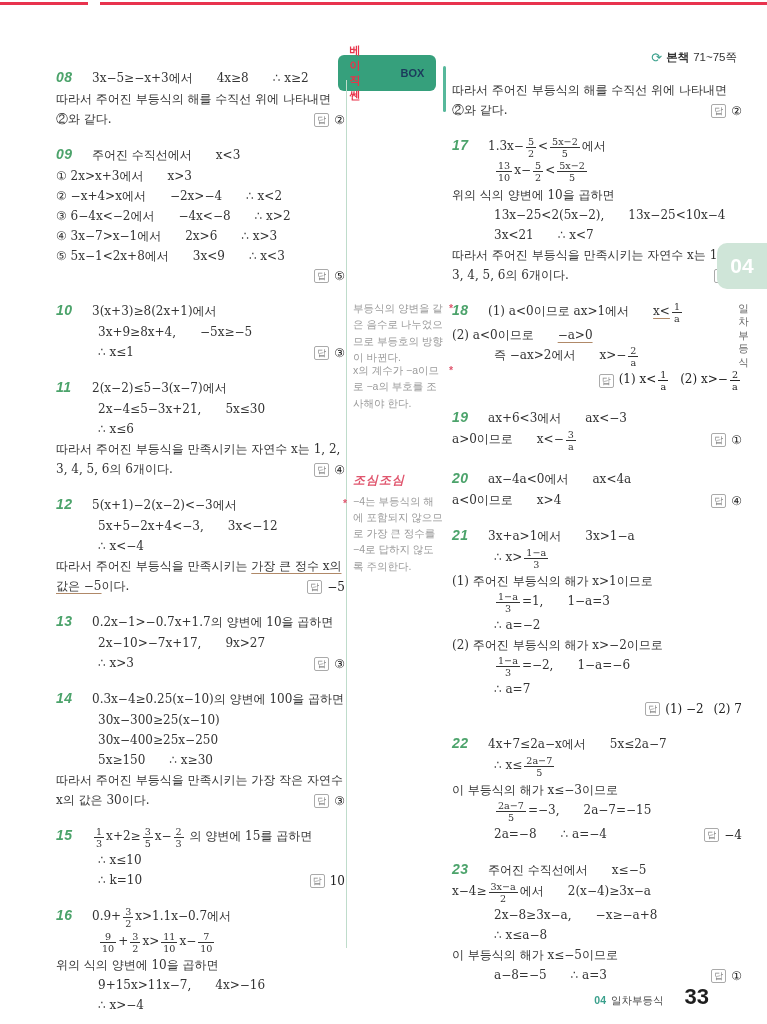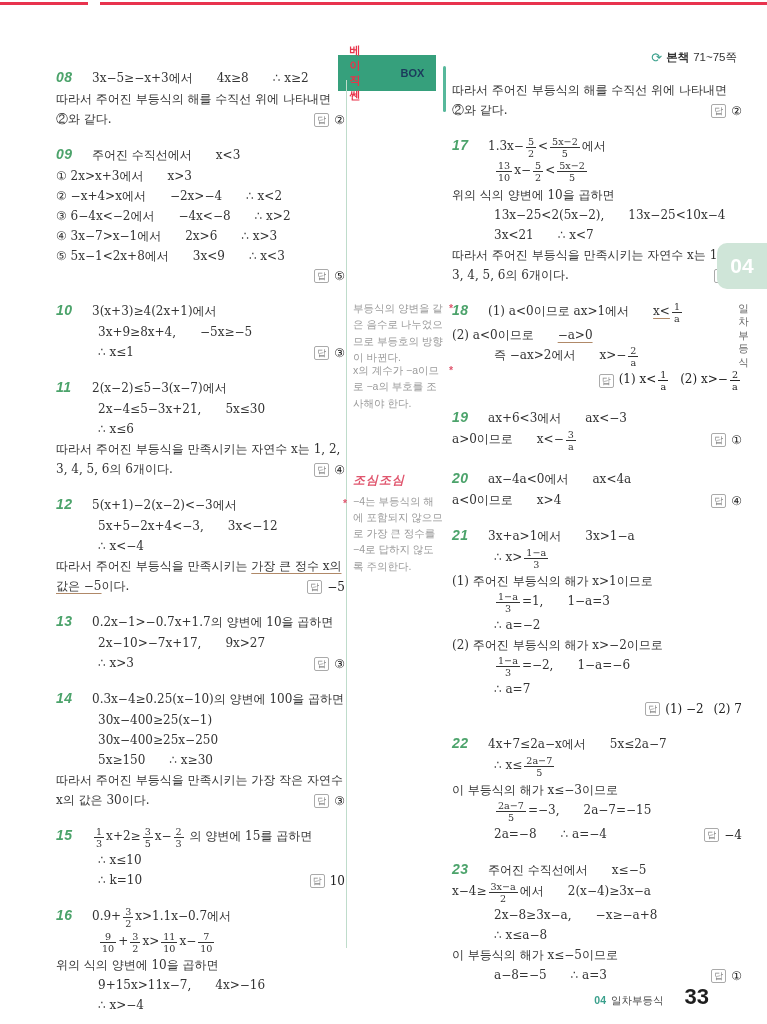--- a/index.html
+++ b/index.html
@@ -9,21 +9,21 @@
   .topline{position:absolute;top:2px;height:3px;background:#e8334e;}
   .topline.seg1{left:0;width:88px;}
   .topline.seg2{left:100px;width:667px;}
   
   .ref{position:absolute;top:50px;right:30px;font-size:11.5px;color:#333;
        font-family:"Liberation Sans",sans-serif;display:flex;align-items:center;gap:4px;}
   .ref .refico{color:#3aa08c;font-size:13px;line-height:1;}
   .ref b{font-weight:bold;}
   
   .boxtab{position:absolute;left:338px;top:55px;width:98px;height:24px;background:#36a07c;
-          border-radius:0;display:flex;align-items:center;justify-content:center;padding:18px;box-sizing:border-box;}
+          border-radius:6px;display:flex;align-items:center;justify-content:center;padding:18px;box-sizing:border-box;}
   .boxtab .inner{background:#f2faf5;border-radius:4px;width:100%;height:100%;
           display:flex;align-items:center;justify-content:center;gap:4px;
           font-family:"Liberation Sans",sans-serif;font-size:11px;font-weight:bold;}
   .boxtab .brand{color:#e8334a;}
   .boxtab .boxword{color:#1b3a5c;margin-left:36px;}
   
   .vline{position:absolute;left:346px;top:80px;width:1px;height:868px;background:#bfdccb;}
   .vline2{position:absolute;left:443px;top:66px;width:3px;height:46px;background:#57b89b;border-radius:2px;}
   
   .col{position:absolute;font-size:12px;line-height:1.5;word-break:keep-all;}
@@ -133,21 +133,21 @@
           <span class="ltext"></span>
           <span class="answrap">
             <span class="dap">답</span>
             <span class="ansval">⑤</span>
           </span>
         </div>
       </div>
       <div class="prob">
         <div class="line head">
           <span class="pnum">10</span>
-          <span class="ltext">3(x+3)≥4(2x+1)에서</span>
+          <span class="ltext">3(x+3)≥8(2x+1)에서</span>
         </div>
         <div class="line indent">
           <span class="ltext">3x+9≥8x+4,  −5x≥−5</span>
         </div>
         <div class="line indent">
           <span class="ltext">∴ x≤1</span>
           <span class="answrap">
             <span class="dap">답</span>
             <span class="ansval">③</span>
           </span>
@@ -212,21 +212,21 @@
             <span class="ansval">③</span>
           </span>
         </div>
       </div>
       <div class="prob">
         <div class="line head">
           <span class="pnum">14</span>
           <span class="ltext">0.3x−4≥0.25(x−10)의 양변에 100을 곱하면</span>
         </div>
         <div class="line indent">
-          <span class="ltext">30x−400≥25(x−1)</span>
+          <span class="ltext">30x−300≥25(x−10)</span>
         </div>
         <div class="line indent">
           <span class="ltext">30x−400≥25x−250</span>
         </div>
         <div class="line indent">
           <span class="ltext">5x≥150  ∴ x≥30</span>
         </div>
         <div class="line flush">
           <span class="ltext">따라서 주어진 부등식을 만족시키는 가장 작은 자연수</span>
         </div>

